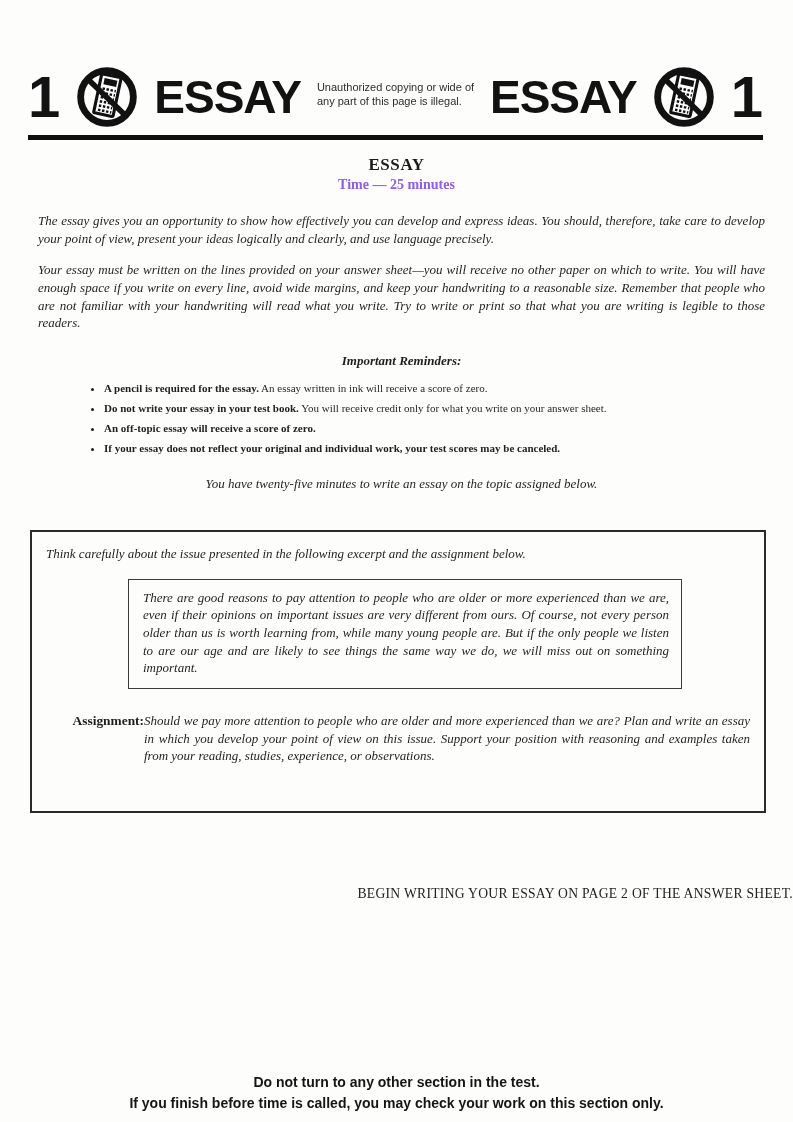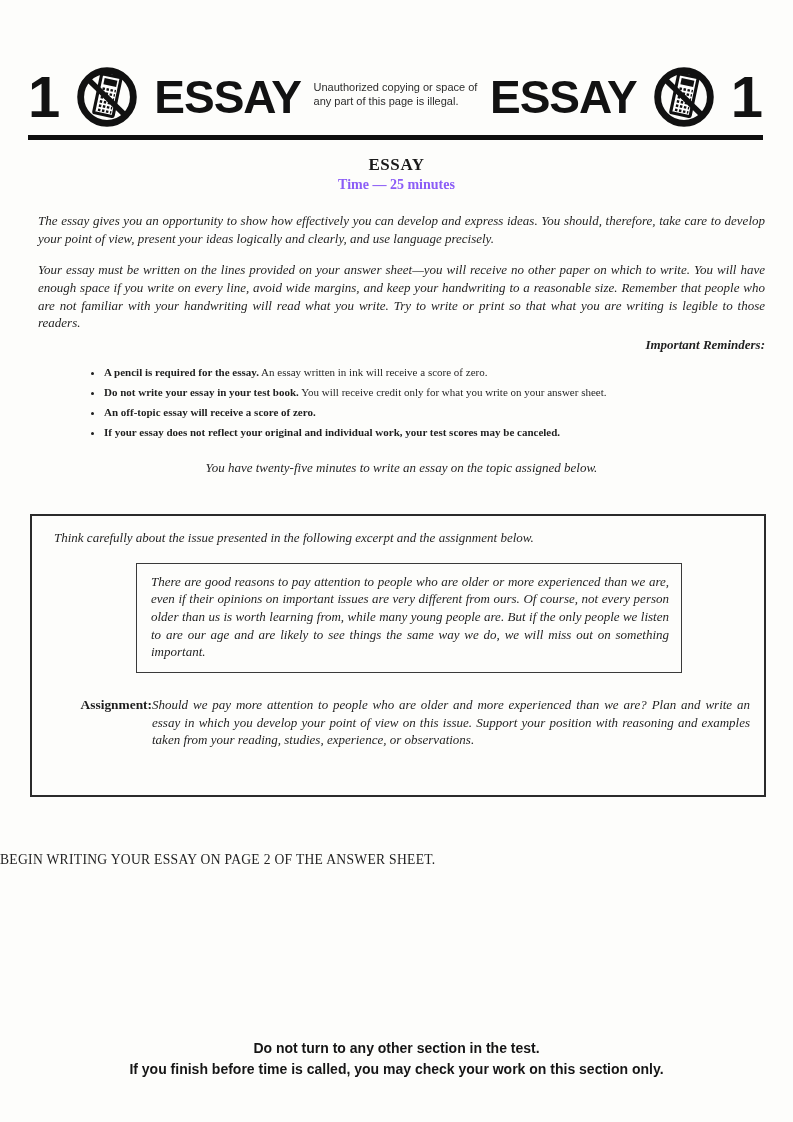--- a/index.html
+++ b/index.html
@@ -74,38 +74,38 @@
   .body {
     margin: 14px 28px 0 38px;
     font-size: 13px;
     line-height: 1.36;
     text-align: justify;
     color: #1f1f1f;
     font-style: italic;
   }
   .body.first { margin-top: 19px; }
   .b { font-weight: 700; }
-  .reminders-heading { margin-top: 4px; font-weight: 700; text-align: right; }
+  .reminders-heading { margin-top: 20px; font-weight: 700; text-align: center; }
   ul.reminders {
     margin: 11px 40px 0 38px;
     padding-left: 66px;
     list-style: disc;
   }
   ul.reminders li {
     font-size: 11px;
     line-height: 1.38;
     margin-bottom: 5px;
     color: #1f1f1f;
   }
   .time-note { margin-top: 19px; text-align: center; }
   
   .prompt-box {
     margin: 37px 27px 0 30px;
     border: 2px solid #2b2b2b;
-    padding: 11px 8px 46px 20px;
+    padding: 11px 8px 46px 12px;
     background: transparent;
   }
   .prompt-box .instruction { margin: 2px 0 0 2px; text-align: left; }
   .excerpt-box {
     margin: 16px 74px 0 84px;
     border: 1.5px solid #3a3a3a;
     padding: 9px 12px 11px 14px;
   }
   .excerpt-box .body { margin: 0; text-align: justify; }
   .assignment {
@@ -115,22 +115,22 @@
   .assignment-label {
     flex: 0 0 96px;
     font-weight: 700;
     font-size: 13.4px;
     line-height: 1.36;
     text-align: right;
   }
   .assignment .body { flex: 1; margin: 0 4px 0 0; }
   
   .begin {
-    margin-top: 55px;
-    text-align: left;
+    margin-top: 73px;
+    text-align: right;
     font-size: 13.6px;
     letter-spacing: 0.3px;
     color: #222;
   }
   .footer {
     margin-top: 170px;
     text-align: center;
     font-family: "Liberation Sans", sans-serif;
     font-weight: 700;
     font-size: 14px;
@@ -166,21 +166,21 @@
     <div class="band-group left">
       <span class="big-num">1</span>
       <span class="nc-icon">
           <svg viewBox="0 0 100 100">
             <use href="#no-calc"></use>
           </svg>
         </span>
       <span class="big-label">ESSAY</span>
     </div>
     <div class="legal">
-      <div>Unauthorized copying or space of</div>
+      <div>Unauthorized copying or wide of</div>
       <div>any part of this page is illegal.</div>
     </div>
     <div class="band-group right">
       <span class="big-label">ESSAY</span>
       <span class="nc-icon">
           <svg viewBox="0 0 100 100">
             <use href="#no-calc"></use>
           </svg>
         </span>
       <span class="big-num">1</span>

